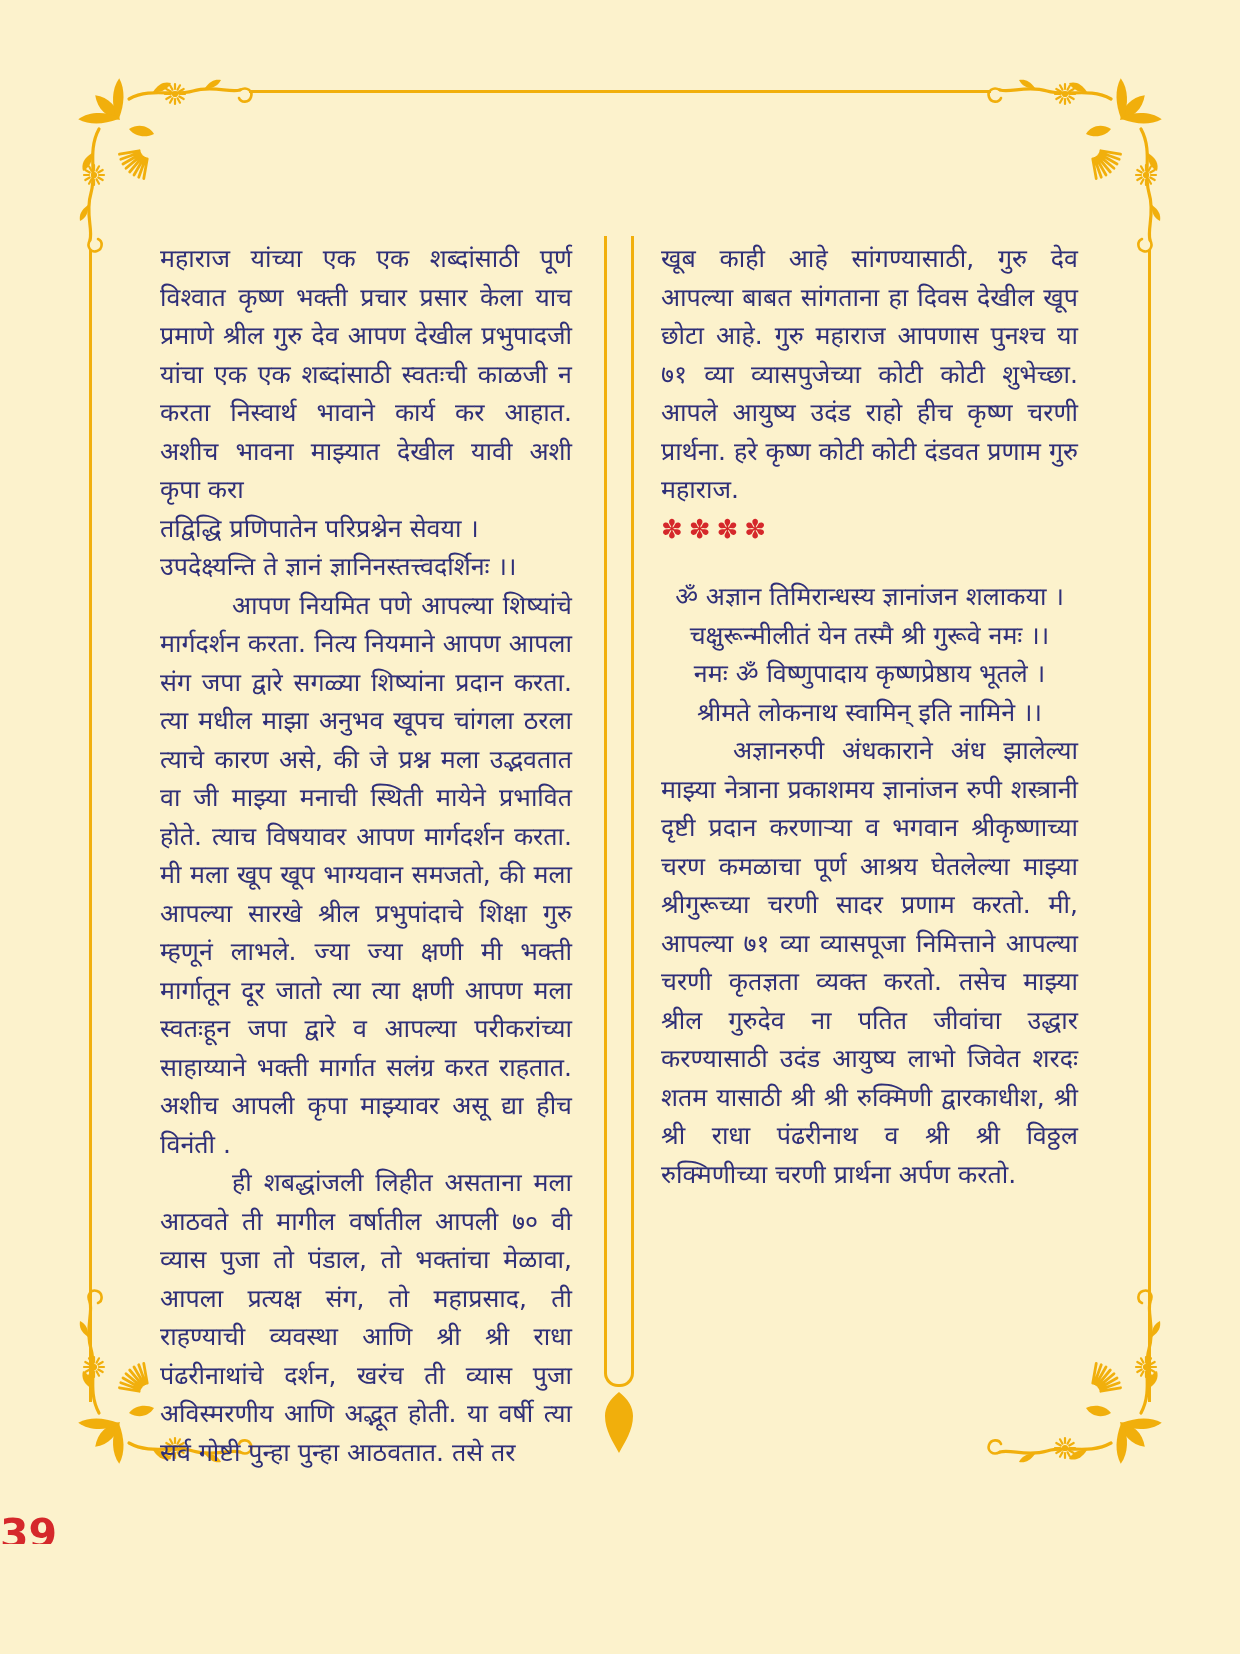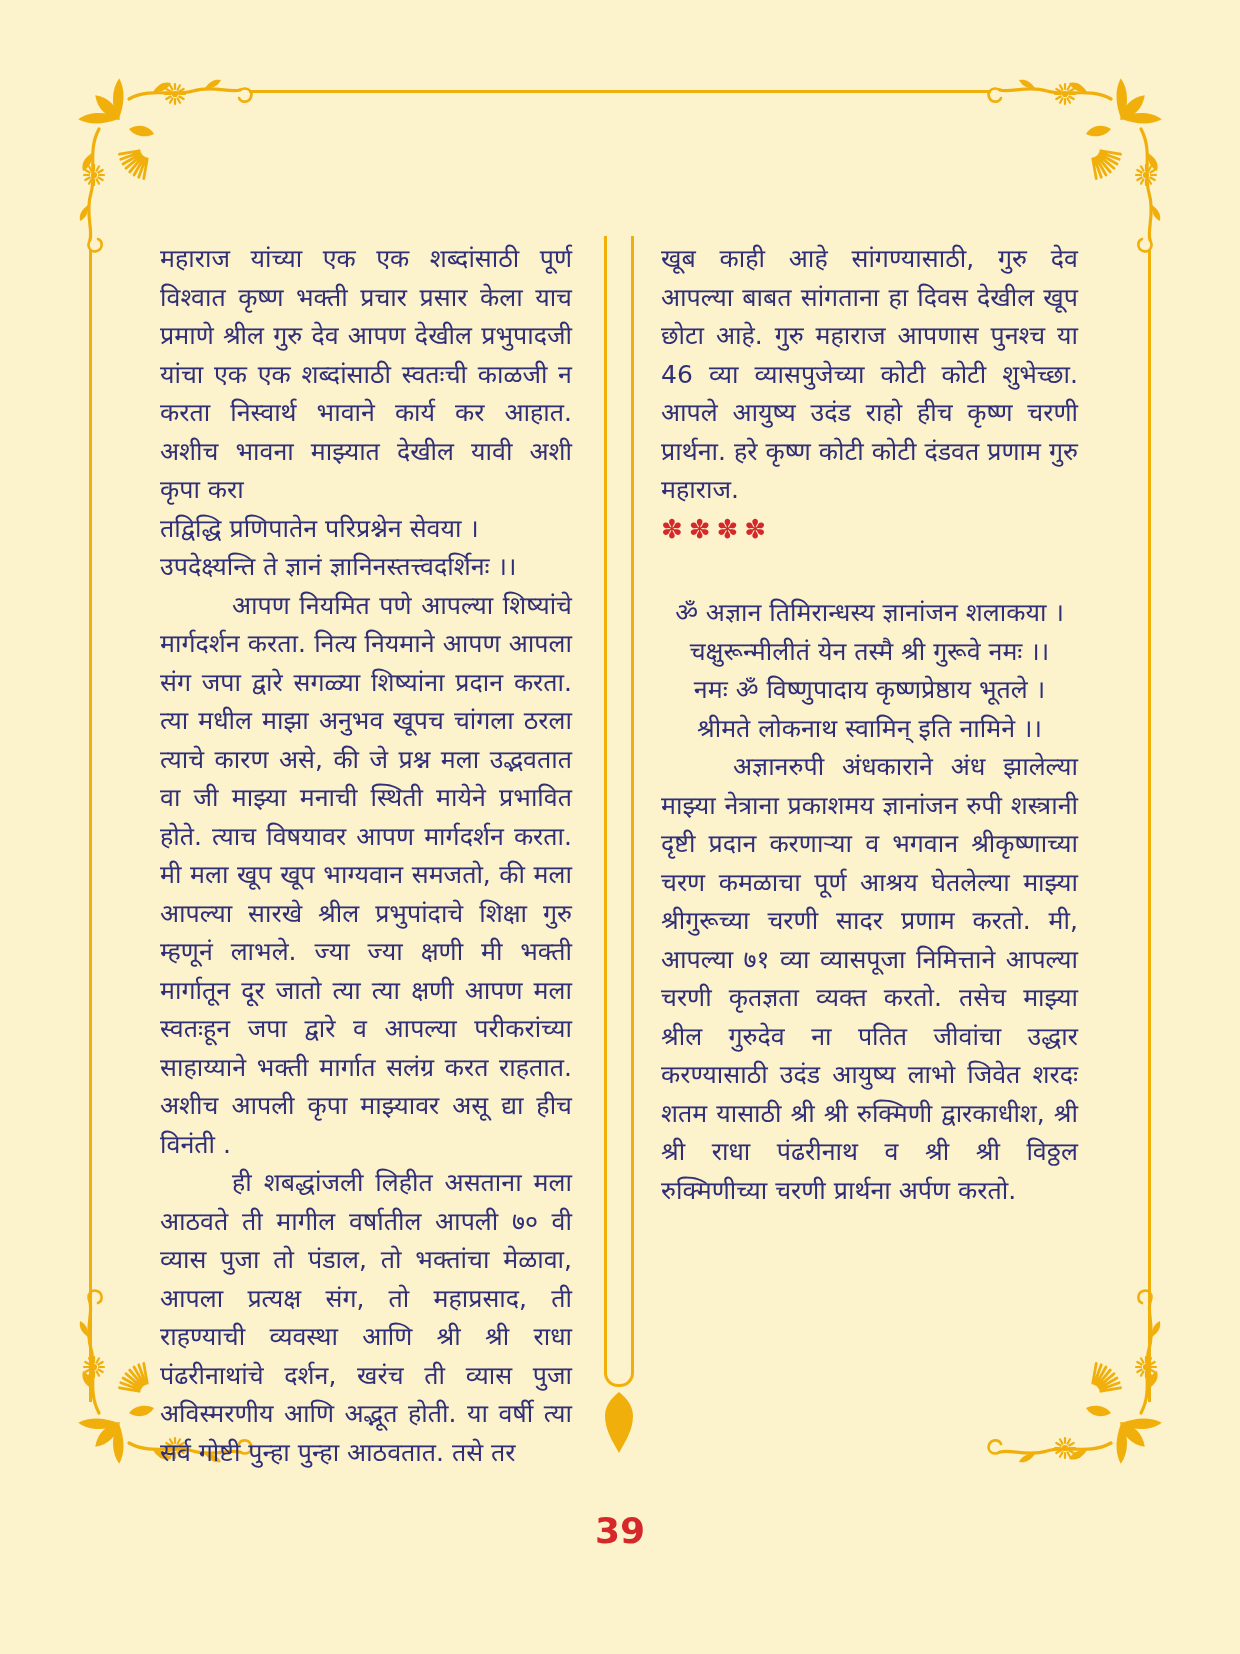--- a/index.html
+++ b/index.html
@@ -34,22 +34,22 @@
   
   .divider-lines{
     position:absolute;left:604px;top:236px;width:24px;height:1148px;
     border-left:3px solid var(--gold,#f1af0c);
     border-right:3px solid var(--gold,#f1af0c);
     border-bottom:3px solid var(--gold,#f1af0c);
     border-radius:0 0 14px 14px;
   }
   .divider-drop{position:absolute;left:602px;top:1392px;color:var(--gold,#f1af0c);}
   .page-number{
-    position:absolute;left:0;top:1510px;width:100%;text-align:center;
-    color:var(--red,#d5282b);font-size:36px;font-weight:bold;
+    position:absolute;left:0;top:1510px;width:100%;
+    color:var(--red,#d5282b);font-size:41px;font-weight:bold;
   }
 </style>
 </head>
 <body>
 
 <div class="page">
 
   <div class="border-line b-top"></div>
   <div class="border-line b-bottom"></div>
   <div class="border-line b-left"></div>
@@ -101,23 +101,23 @@
 
   <div class="col col-left">
     <p class="para">महाराज यांच्या एक एक शब्दांसाठी पूर्ण विश्वात कृष्ण भक्ती प्रचार प्रसार केला याच प्रमाणे श्रील गुरु देव आपण देखील प्रभुपादजी यांचा एक एक शब्दांसाठी स्वतःची काळजी न करता निस्वार्थ भावाने कार्य कर आहात. अशीच भावना माझ्यात देखील यावी अशी कृपा करा</p>
     <p class="verse gap">तद्विद्धि प्रणिपातेन परिप्रश्नेन सेवया ।
 उपदेक्ष्यन्ति ते ज्ञानं ज्ञानिनस्तत्त्वदर्शिनः ।।</p>
     <p class="para gap indent">आपण नियमित पणे आपल्या शिष्यांचे मार्गदर्शन करता. नित्य नियमाने आपण आपला संग जपा द्वारे सगळ्या शिष्यांना प्रदान करता. त्या मधील माझा अनुभव खूपच चांगला ठरला त्याचे कारण असे, की जे प्रश्न मला उद्भवतात वा जी माझ्या मनाची स्थिती मायेने प्रभावित होते. त्याच विषयावर आपण मार्गदर्शन करता. मी मला खूप खूप भाग्यवान समजतो, की मला आपल्या सारखे श्रील प्रभुपांदाचे शिक्षा गुरु म्हणूनं लाभले. ज्या ज्या क्षणी मी भक्ती मार्गातून दूर जातो त्या त्या क्षणी आपण मला स्वतःहून जपा द्वारे व आपल्या परीकरांच्या साहाय्याने भक्ती मार्गात सलंग्र करत राहतात. अशीच आपली कृपा माझ्यावर असू द्या हीच विनंती .</p>
     <p class="para indent">ही शबद्धांजली लिहीत असताना मला आठवते ती मागील वर्षातील आपली ७० वी व्यास पुजा तो पंडाल, तो भक्तांचा मेळावा, आपला प्रत्यक्ष संग, तो महाप्रसाद, ती राहण्याची व्यवस्था आणि श्री श्री राधा पंढरीनाथांचे दर्शन, खरंच ती व्यास पुजा अविस्मरणीय आणि अद्भूत होती. या वर्षी त्या सर्व गोष्टी पुन्हा पुन्हा आठवतात. तसे तर</p>
   </div>
 
   <div class="col col-right">
-    <p class="para">खूब काही आहे सांगण्यासाठी, गुरु देव आपल्या बाबत सांगताना हा दिवस देखील खूप छोटा आहे. गुरु महाराज आपणास पुनश्च या 46 व्या व्यासपुजेच्या कोटी कोटी शुभेच्छा. आपले आयुष्य उदंड राहो हीच कृष्ण चरणी प्रार्थना. हरे कृष्ण कोटी कोटी दंडवत प्रणाम गुरु महाराज.</p>
+    <p class="para">खूब काही आहे सांगण्यासाठी, गुरु देव आपल्या बाबत सांगताना हा दिवस देखील खूप छोटा आहे. गुरु महाराज आपणास पुनश्च या ७१ व्या व्यासपुजेच्या कोटी कोटी शुभेच्छा. आपले आयुष्य उदंड राहो हीच कृष्ण चरणी प्रार्थना. हरे कृष्ण कोटी कोटी दंडवत प्रणाम गुरु महाराज.</p>
     <p class="separator">✽✽✽✽</p>
-    <p class="verse shloka" style="margin-top:46px">ॐ अज्ञान तिमिरान्धस्य ज्ञानांजन शलाकया ।
+    <p class="verse shloka" style="margin-top:30px">ॐ अज्ञान तिमिरान्धस्य ज्ञानांजन शलाकया ।
 चक्षुरून्मीलीतं येन तस्मै श्री गुरूवे नमः ।।
 नमः ॐ विष्णुपादाय कृष्णप्रेष्ठाय भूतले ।
 श्रीमते लोकनाथ स्वामिन् इति नामिने ।।</p>
     <p class="para gap indent">अज्ञानरुपी अंधकाराने अंध झालेल्या माझ्या नेत्राना प्रकाशमय ज्ञानांजन रुपी शस्त्रानी दृष्टी प्रदान करणाऱ्या व भगवान श्रीकृष्णाच्या चरण कमळाचा पूर्ण आश्रय घेतलेल्या माझ्या श्रीगुरूच्या चरणी सादर प्रणाम करतो. मी, आपल्या ७१ व्या व्यासपूजा निमित्ताने आपल्या चरणी कृतज्ञता व्यक्त करतो. तसेच माझ्या श्रील गुरुदेव ना पतित जीवांचा उद्धार करण्यासाठी उदंड आयुष्य लाभो जिवेत शरदः शतम यासाठी श्री श्री रुक्मिणी द्वारकाधीश, श्री श्री राधा पंढरीनाथ व श्री श्री विठ्ठल रुक्मिणीच्या चरणी प्रार्थना अर्पण करतो.</p>
   </div>
 
   <div class="page-number">39</div>
 
 </div>
 

